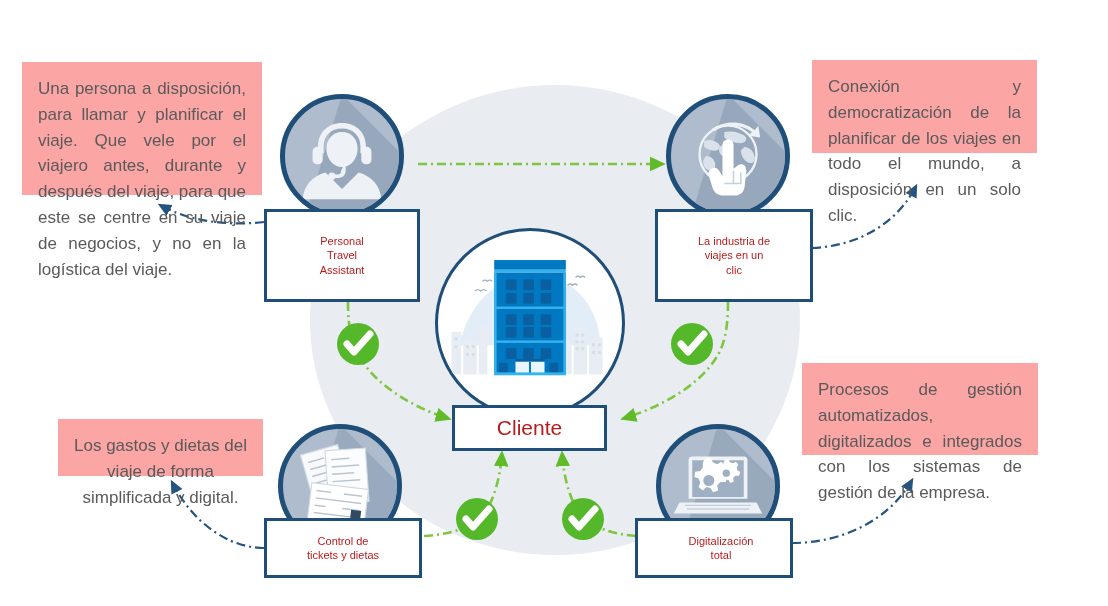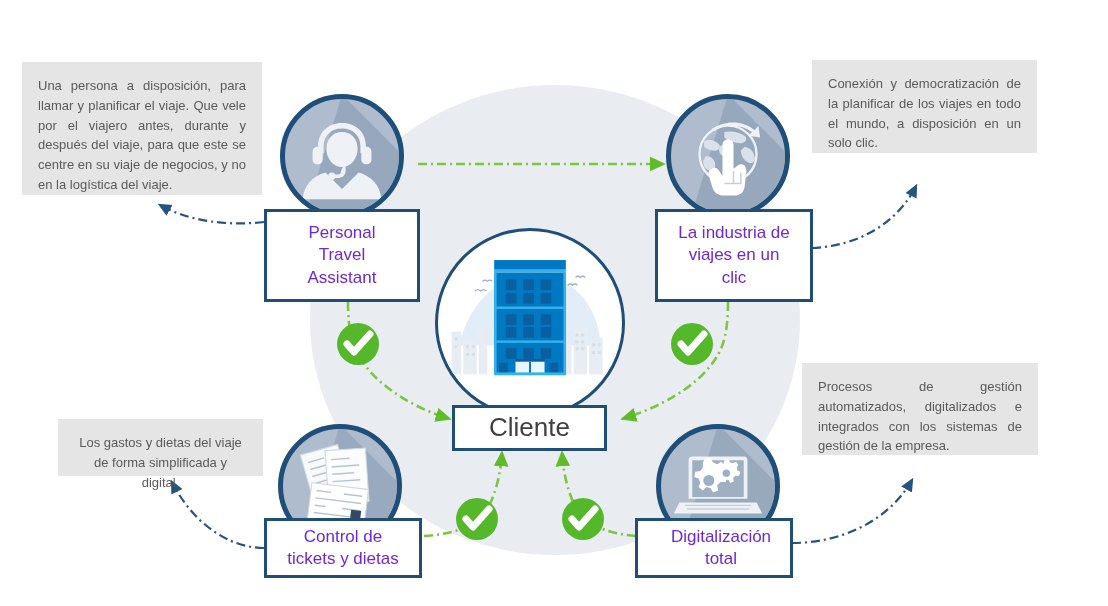--- a/index.html
+++ b/index.html
@@ -62,38 +62,38 @@
   
   .label-box {
     position: absolute;
     background: #ffffff;
     border: 3px solid #1f4e79;
     box-sizing: border-box;
     display: flex;
     align-items: center;
     justify-content: center;
     text-align: center;
-    color: #6d28d9;
-    font-size: 17px;
+    color: #b91c1c;
+    font-size: 11px;
     line-height: 1.30;
     padding: 4px 6px;
     white-space: pre-line;
   }
   .label-box.center {
-    color: #404040;
-    font-size: 26px;
+    color: #b91c1c;
+    font-size: 21px;
     border-width: 3px;
   }
   
   .note-box {
     position: absolute;
-    background: #e5e5e5;
+    background: #fca5a5;
     box-sizing: border-box;
     color: #5a5a5a;
-    font-size: 13px;
+    font-size: 17px;
     line-height: 1.52;
     padding: 14px 16px;
     text-align: justify;
   }
   .note-box.center-txt {
     text-align: center;
   }
 </style>
 </head>
 <body>

